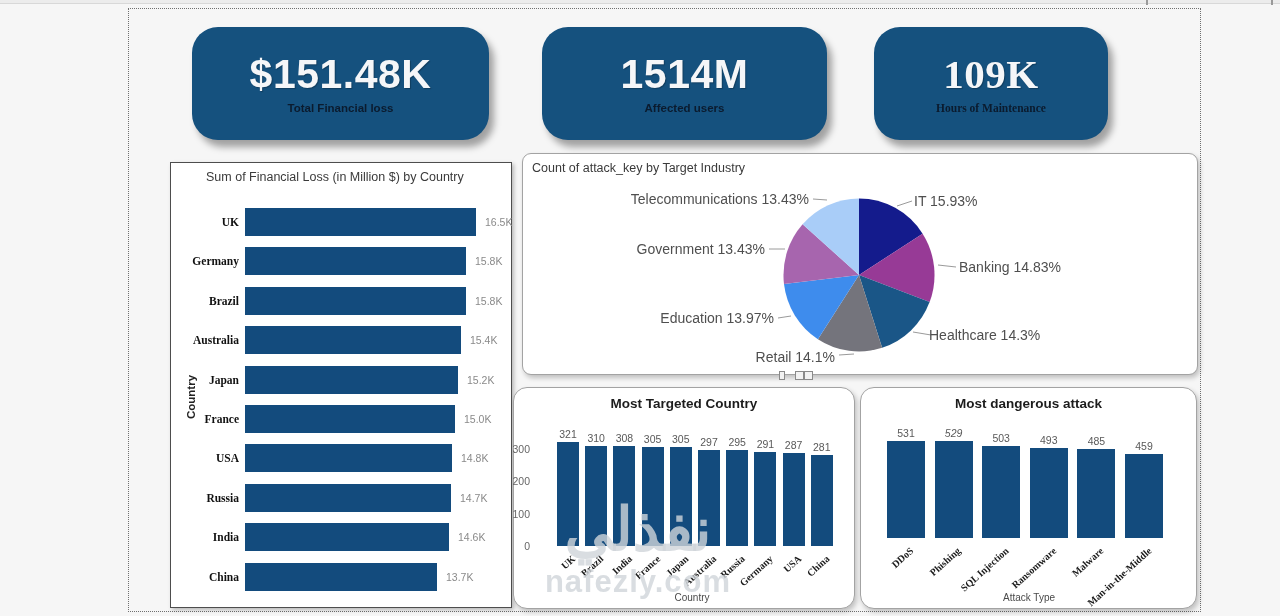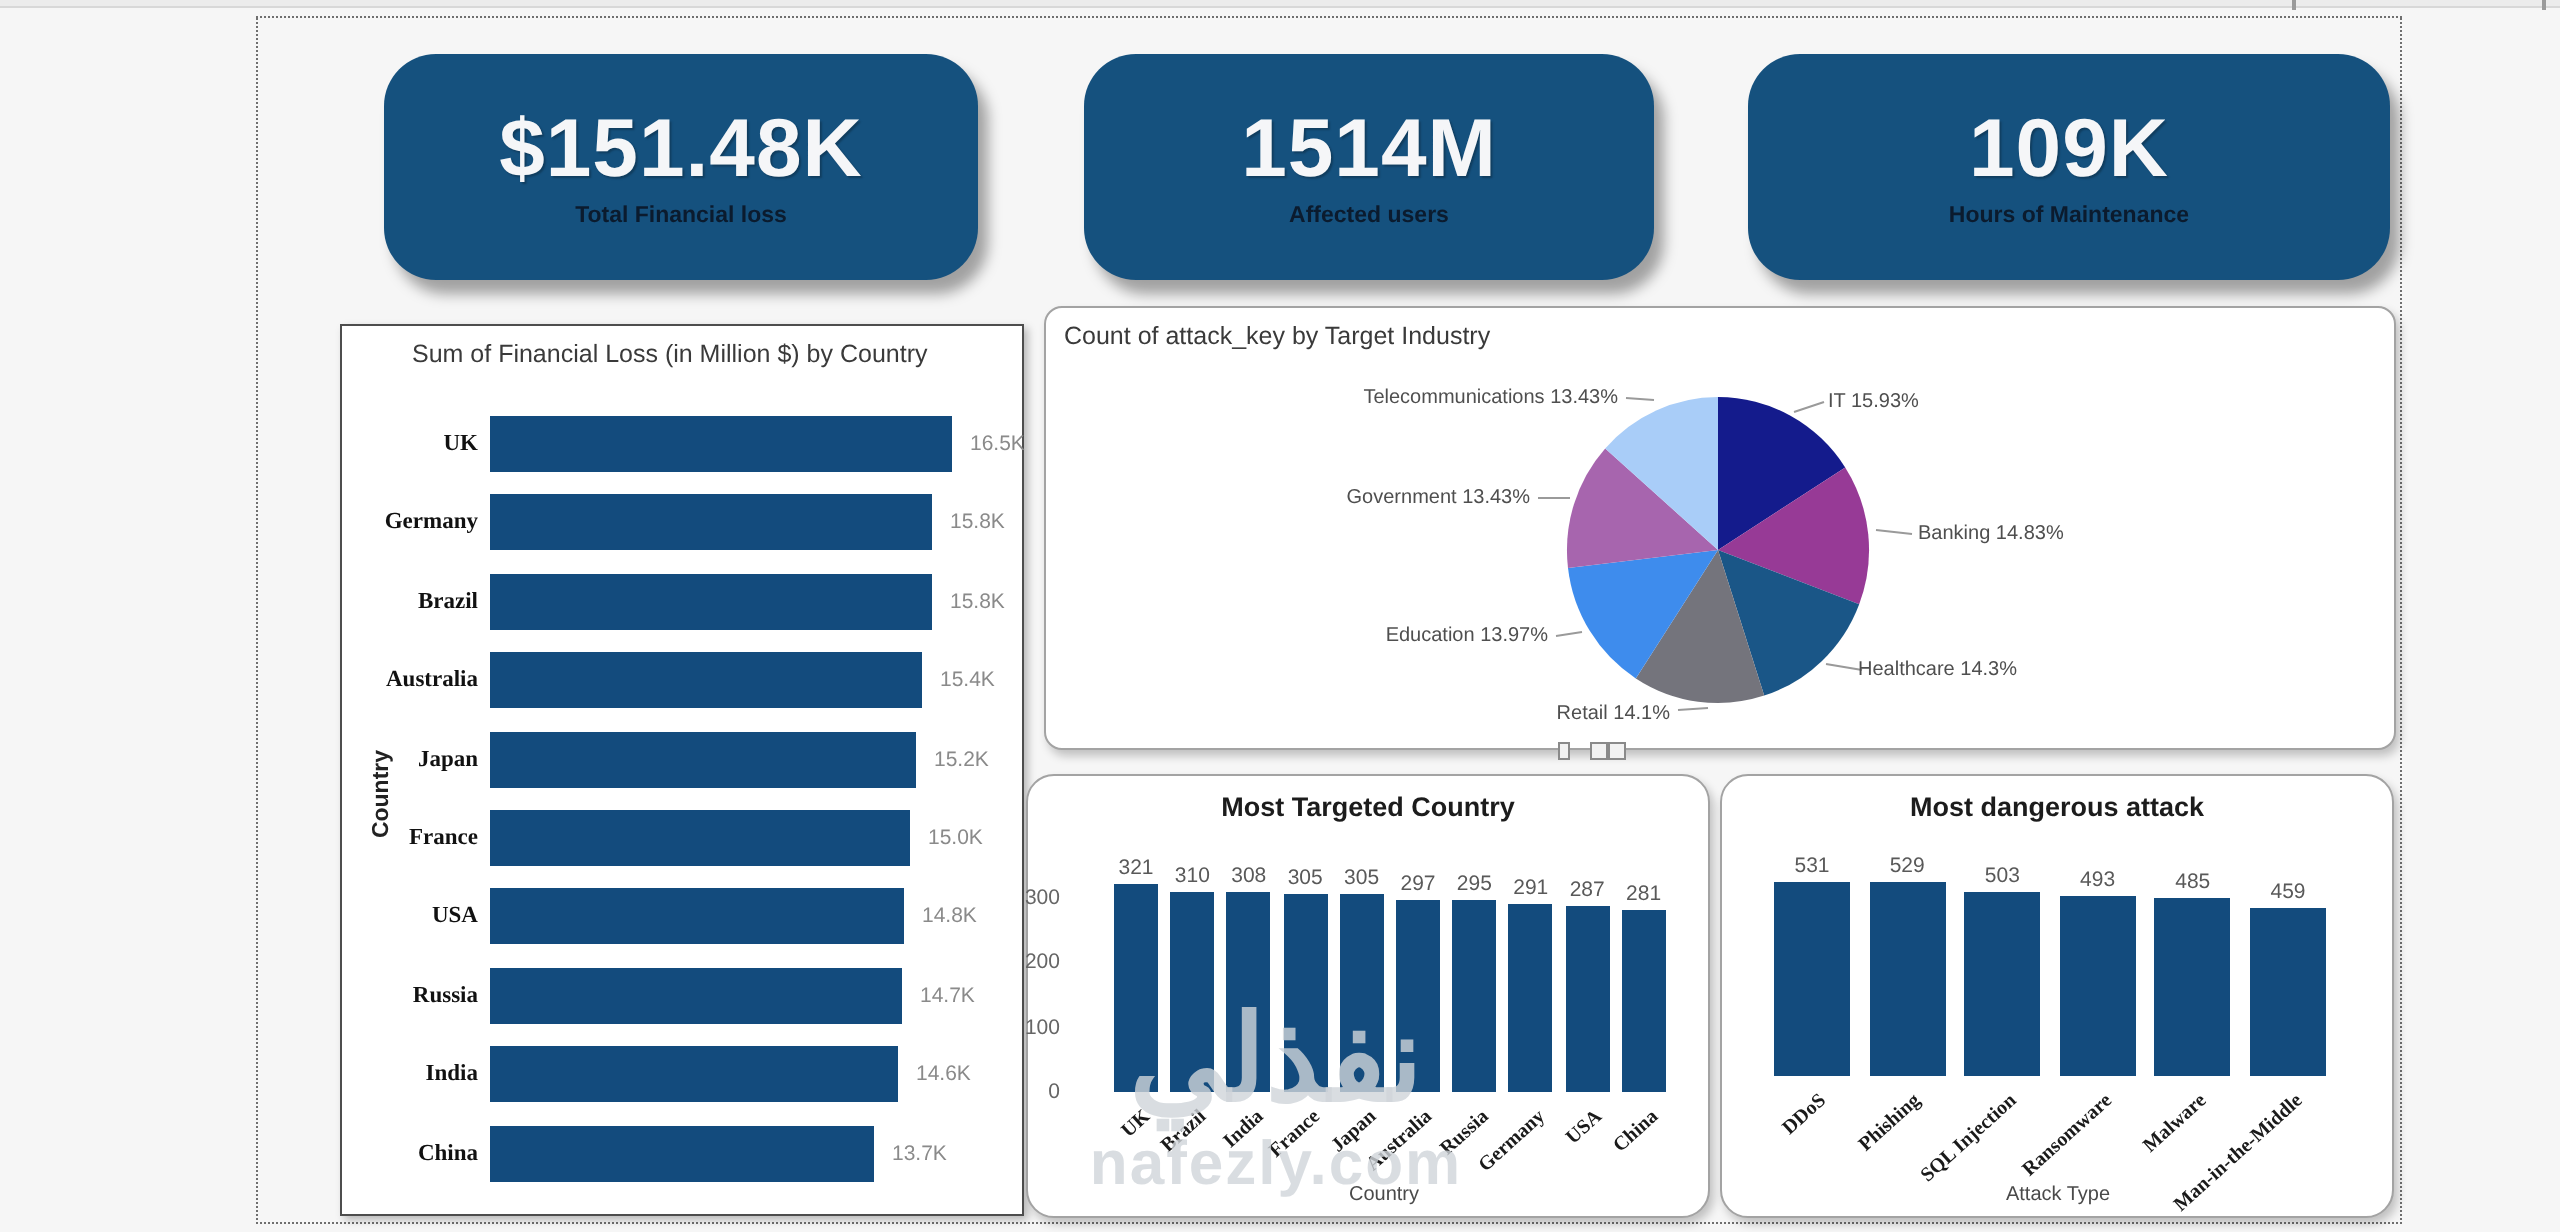--- a/index.html
+++ b/index.html
@@ -41,21 +41,21 @@
 
   
   .vbar { position:absolute; background:#134b7d; }
   .vbar-val { position:absolute; font-size:10.5px; color:#595959; transform:translateX(-50%); white-space:nowrap; }
   .vtick { position:absolute; font-size:10.5px; color:#666; text-align:right; width:30px; }
   .xcat { position:absolute; font-family:"Liberation Serif", serif; font-weight:bold; font-size:10px;
           color:#1a1a1a; white-space:nowrap; transform:rotate(-42deg); transform-origin:100% 0; }
   .x-axis-title { position:absolute; font-size:10px; color:#4a4a4a; transform:translateX(-50%); }
 
   
-  .pie-label { position:absolute; font-size:10px; color:#4f4f4f; white-space:nowrap; transform:translateY(-50%); }
+  .pie-label { position:absolute; font-size:14px; color:#4f4f4f; white-space:nowrap; transform:translateY(-50%); }
   .pie-svg { position:absolute; left:0; top:0; }
 
   .focus-icon { position:absolute; border:1px solid #8a8a8a; background:#f2f2f2; }
 
   
   .watermark { position:absolute; text-align:center; color:rgba(208,212,218,0.8); pointer-events:none; z-index:50; }
   .wm-ar { font-size:60px; font-weight:bold; line-height:1; }
   .wm-en { font-size:31px; font-weight:bold; letter-spacing:1px; margin-top:4px; }
 </style>
 </head>
@@ -70,21 +70,21 @@
   <div class="selection-rect"></div>
 
   <div class="kpi-card" style="left:192px; top:27px; width:297px;">
     <div class="kpi-value">$151.48K</div>
     <div class="kpi-label">Total Financial loss</div>
   </div>
   <div class="kpi-card" style="left:542px; top:27px; width:285px;">
     <div class="kpi-value">1514M</div>
     <div class="kpi-label">Affected users</div>
   </div>
-  <div class="kpi-card" style="left:874px; top:27px; width:321px;">
+  <div class="kpi-card" style="left:874px; top:27px; width:234px;font-family:Liberation Serif, serif;">
     <div class="kpi-value">109K</div>
     <div class="kpi-label">Hours of Maintenance</div>
   </div>
 
   <div class="panel panel-sq" id="hbar-panel" style="left:170px; top:162px; width:342px; height:446px;">
     <div class="panel-title">Sum of Financial Loss (in Million $) by Country</div>
     <div class="y-axis-title">Country</div>
     <div id="hbar-rows">
         <div class="hbar-row" style="top: 9px;">
           <span class="hbar-cat">UK</span>
@@ -213,21 +213,21 @@
     <div class="x-axis-title" style="left:178px; top:204px;">Country</div>
   </div>
 
   <div class="panel panel-rd" id="vbar2-panel" style="left:860px; top:387px; width:337px; height:222px; border-radius:14px;">
     <div class="panel-title-center">Most dangerous attack</div>
     <div id="vbar2-plot">
         <div class="vbar" style="left: 26px; width: 38px; top: 53.0925px; height: 96.9075px;"></div>
         <div class="vbar-val" style="left: 45px; top: 39.0925px;">531</div>
         <div class="xcat" style="right: 288px; top: 157px;">DDoS</div>
         <div class="vbar" style="left: 73.6px; width: 38px; top: 53.4575px; height: 96.5425px;"></div>
-        <div class="vbar-val" style="left: 92.6px; top: 39.4575px;">529</div>
+        <div class="vbar-val" style="left: 92.6px; top: 39.4575px; font-style: italic;">529</div>
         <div class="xcat" style="right: 240.4px; top: 157px;">Phishing</div>
         <div class="vbar" style="left: 121.2px; width: 38px; top: 58.2025px; height: 91.7975px;"></div>
         <div class="vbar-val" style="left: 140.2px; top: 44.2025px;">503</div>
         <div class="xcat" style="right: 192.8px; top: 157px;">SQL Injection</div>
         <div class="vbar" style="left: 168.8px; width: 38px; top: 60.0275px; height: 89.9725px;"></div>
         <div class="vbar-val" style="left: 187.8px; top: 46.0275px;">493</div>
         <div class="xcat" style="right: 145.2px; top: 157px;">Ransomware</div>
         <div class="vbar" style="left: 216.4px; width: 38px; top: 61.4875px; height: 88.5125px;"></div>
         <div class="vbar-val" style="left: 235.4px; top: 47.4875px;">485</div>
         <div class="xcat" style="right: 97.6px; top: 157px;">Malware</div>

